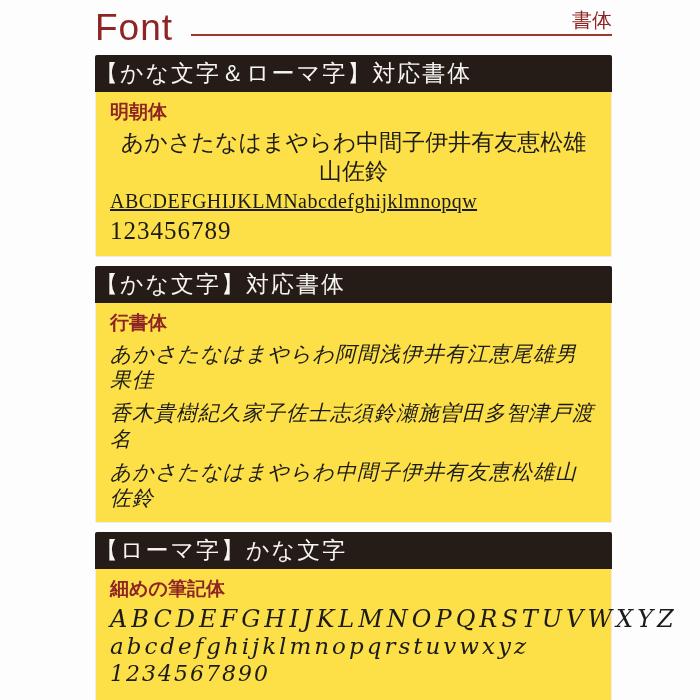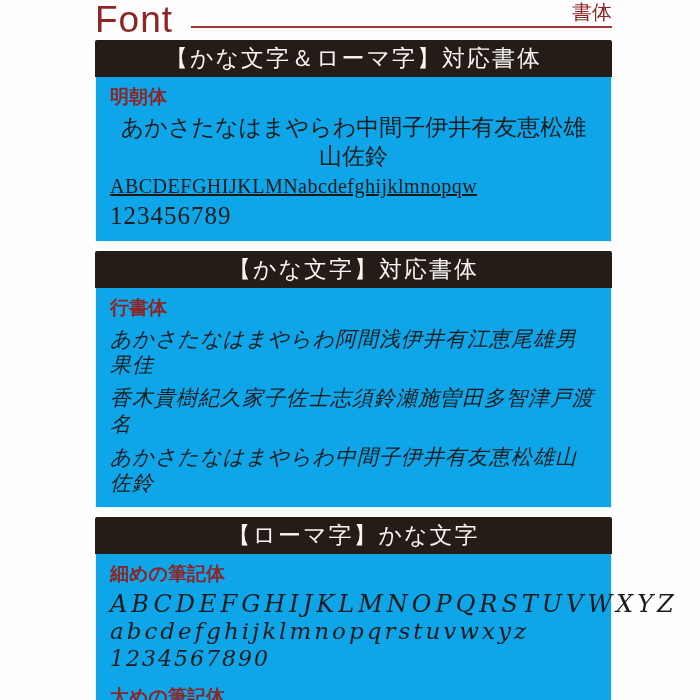--- a/index.html
+++ b/index.html
@@ -11,39 +11,39 @@
   *{box-sizing:border-box;}
   html,body{margin:0;padding:0;}
   body{
     width:700px;height:700px;overflow:hidden;background:#fdfdfd;
     font-family:"Liberation Sans",sans-serif;color:var(--ink);
   }
   .page{position:relative;width:700px;height:700px;}
   .column{position:absolute;left:95px;top:0;width:517px;}
 
   
-  .hdr{display:flex;align-items:flex-start;height:40px;padding-top:0;}
+  .hdr{display:flex;align-items:flex-start;height:55px;padding-top:8px;}
   .hdr-title{
     margin:0 18px 0 0;font-size:37px;line-height:40px;font-weight:400;
     letter-spacing:1px;color:var(--red);font-family:"Liberation Sans",sans-serif;
   }
   .hdr-right{flex:1;padding-top:1px;}
   .hdr-sub{display:block;text-align:right;font-size:20px;line-height:22px;
     font-weight:400;color:var(--red);}
   .hdr-rule{height:2px;background:var(--line-red);margin-top:3px;}
 
   
   .card{margin-bottom:9px;}
   .banner{
     height:37px;line-height:37px;background:var(--banner);color:#f7f5f2;
-    text-align:center;font-family:"Liberation Serif","DejaVu Serif",serif;
+    text-align:left;font-family:"Liberation Serif","DejaVu Serif",serif;
     font-size:23px;letter-spacing:2px;border-radius:2px 2px 0 0;
   }
   .card-body{
-    background:#0ea5e9;border:1px solid #ededed;border-top:none;
+    background:#fde047;border:1px solid #ededed;border-top:none;
     border-radius:0 0 2px 2px;padding:9px 14px 11px;
   }
   .sample-name{
     margin:0 0 5px;font-size:19px;line-height:22px;font-weight:700;color:var(--red);
     font-family:"Liberation Sans",sans-serif;
   }
   .sample-line{margin:0;color:var(--ink);}
 
   
   .mincho-kana{font-family:"Liberation Serif","DejaVu Serif",serif;

